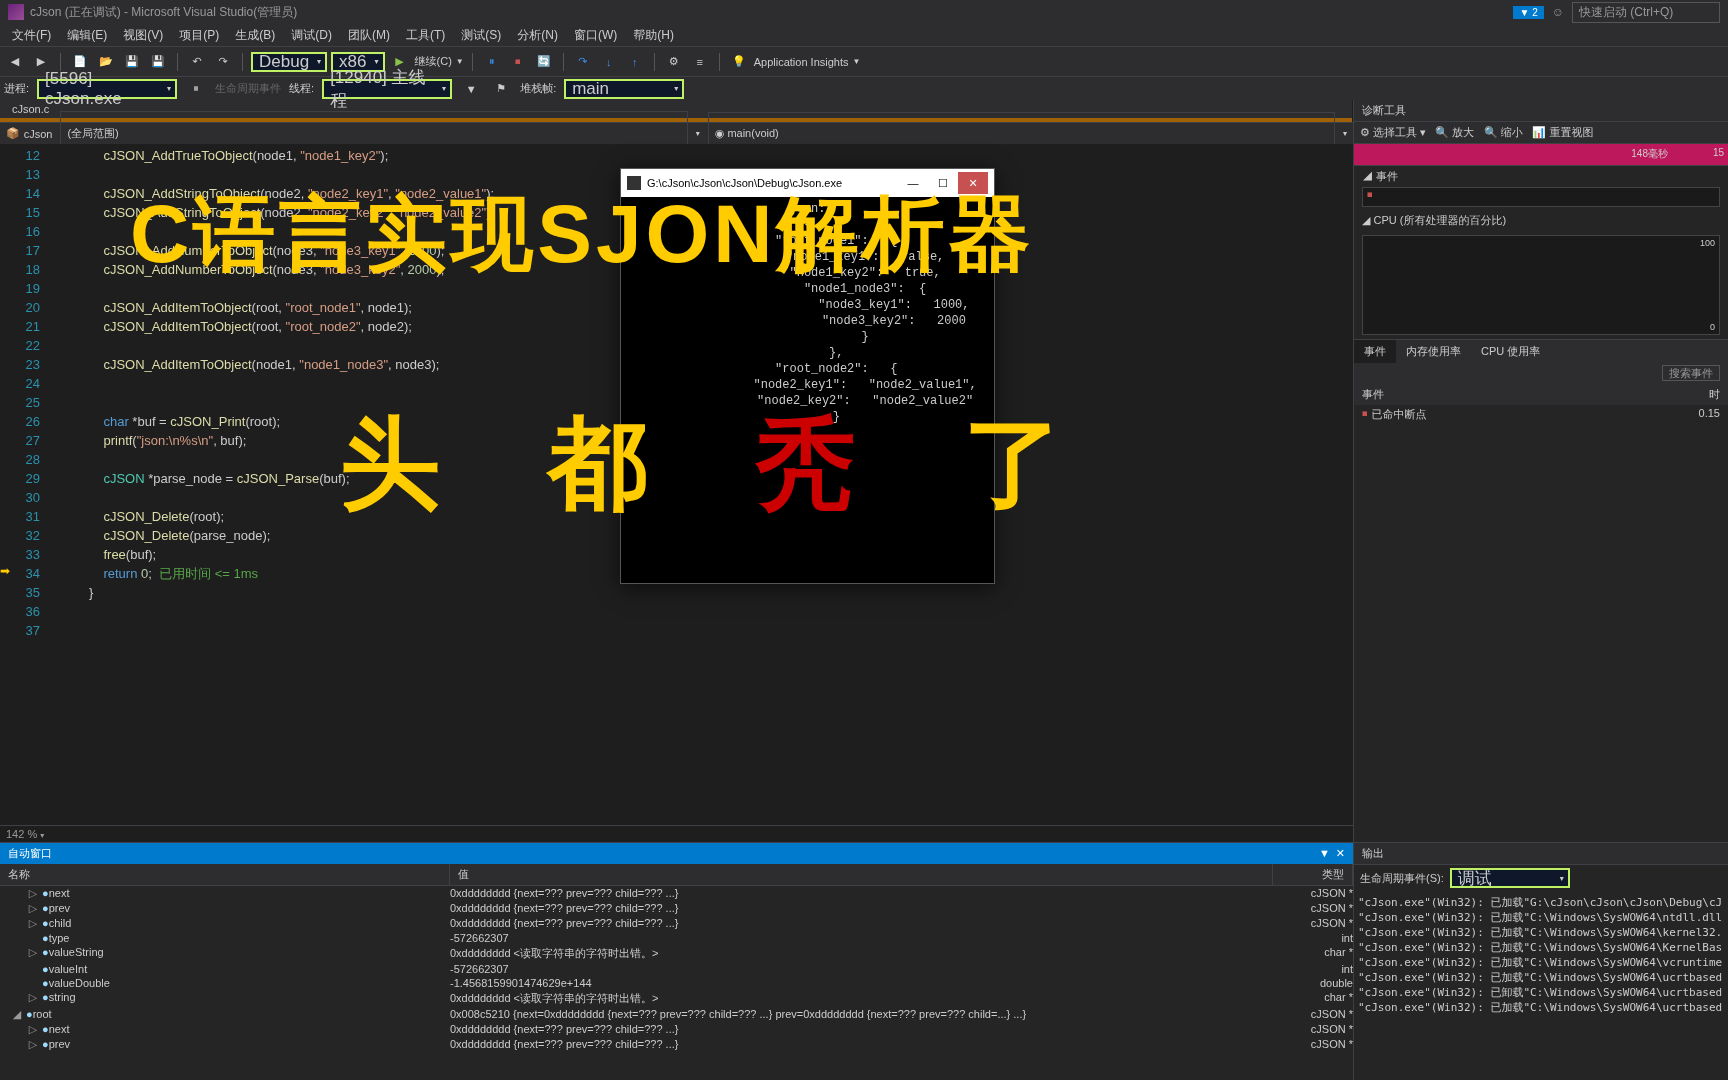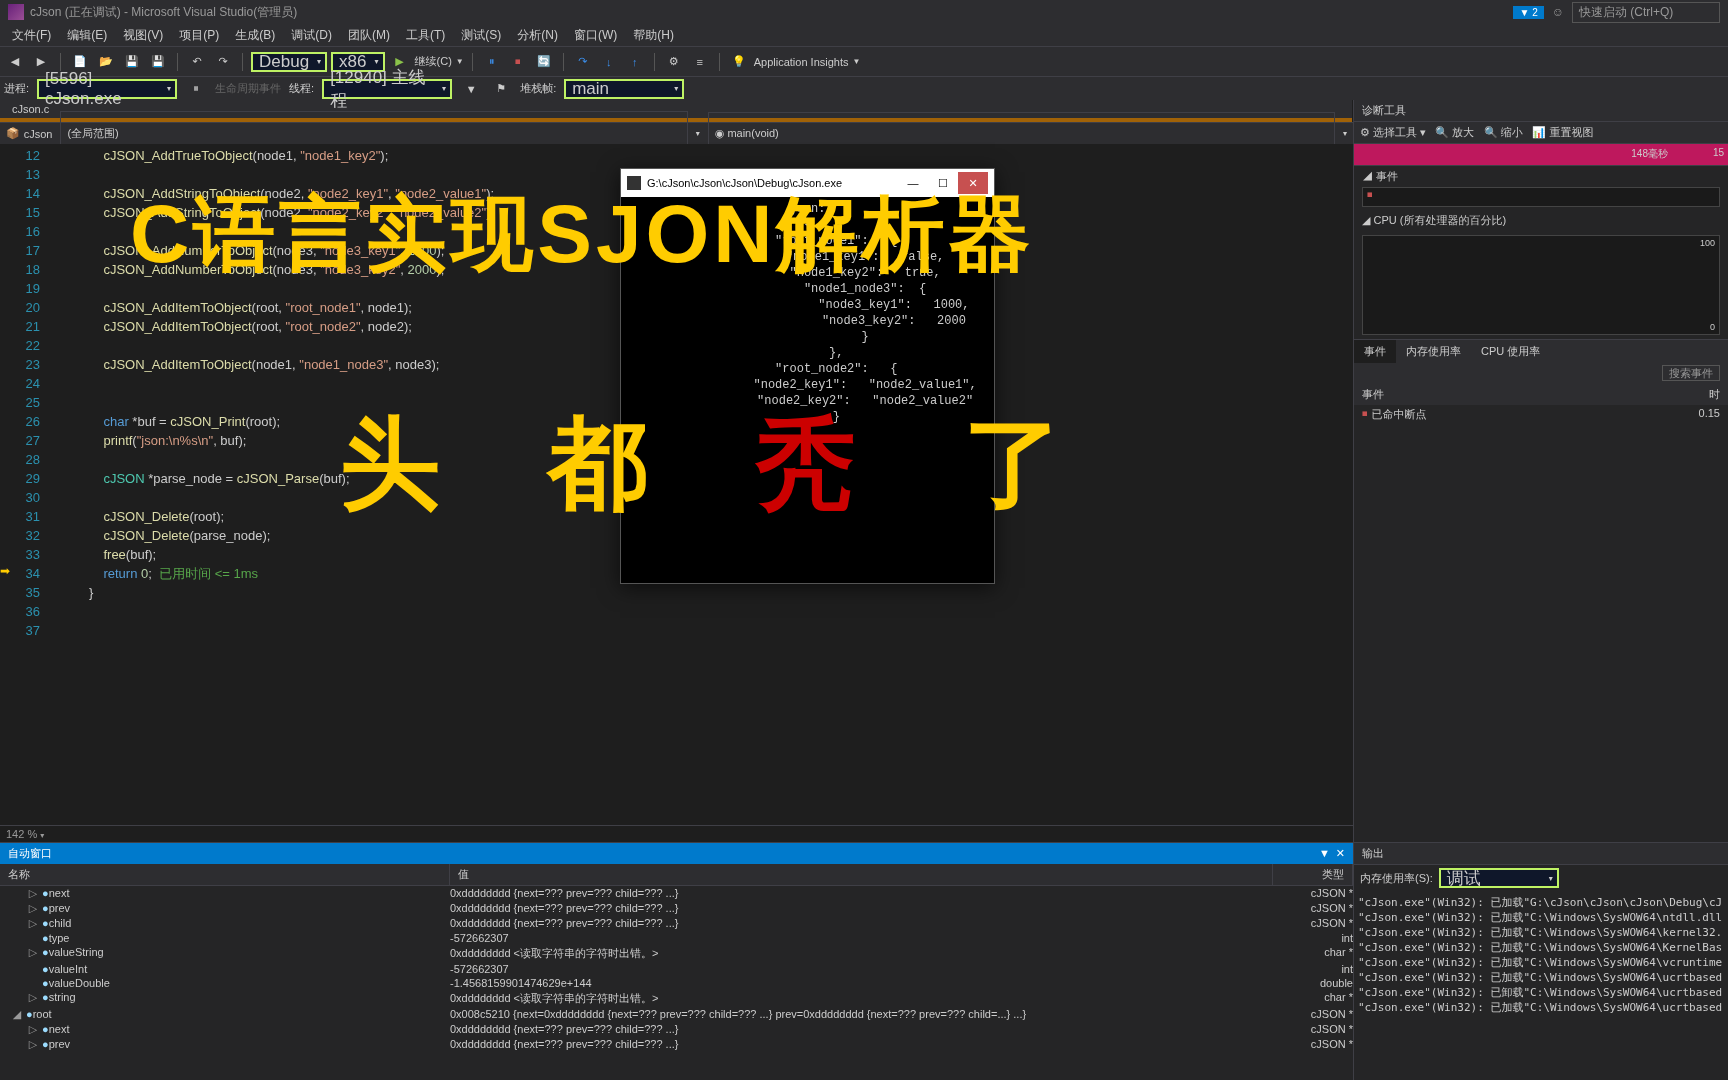--- a/index.html
+++ b/index.html
@@ -322,21 +322,21 @@
           <div class="col-value">0xdddddddd {next=??? prev=??? child=??? ...}</div>
           <div class="col-type">cJSON *</div>
         </div>
       </div>
 
   </div>
 
   <div class="output-panel">
     <div class="panel-header">输出</div>
     <div style="padding:3px 6px;display:flex;align-items:center;gap:6px;font-size:11px">
-      <span>内存使用率(S):</span>
+      <span>生命周期事件(S):</span>
       <span class="tb-combo" style="width:120px">调试</span>
     </div>
     <div class="output-body" id="outputbody">"cJson.exe"(Win32): 已加载"G:\cJson\cJson\cJson\Debug\cJ
 "cJson.exe"(Win32): 已加载"C:\Windows\SysWOW64\ntdll.dll
 "cJson.exe"(Win32): 已加载"C:\Windows\SysWOW64\kernel32.
 "cJson.exe"(Win32): 已加载"C:\Windows\SysWOW64\KernelBas
 "cJson.exe"(Win32): 已加载"C:\Windows\SysWOW64\vcruntime
 "cJson.exe"(Win32): 已加载"C:\Windows\SysWOW64\ucrtbased
 "cJson.exe"(Win32): 已卸载"C:\Windows\SysWOW64\ucrtbased
 "cJson.exe"(Win32): 已加载"C:\Windows\SysWOW64\ucrtbased</div>

